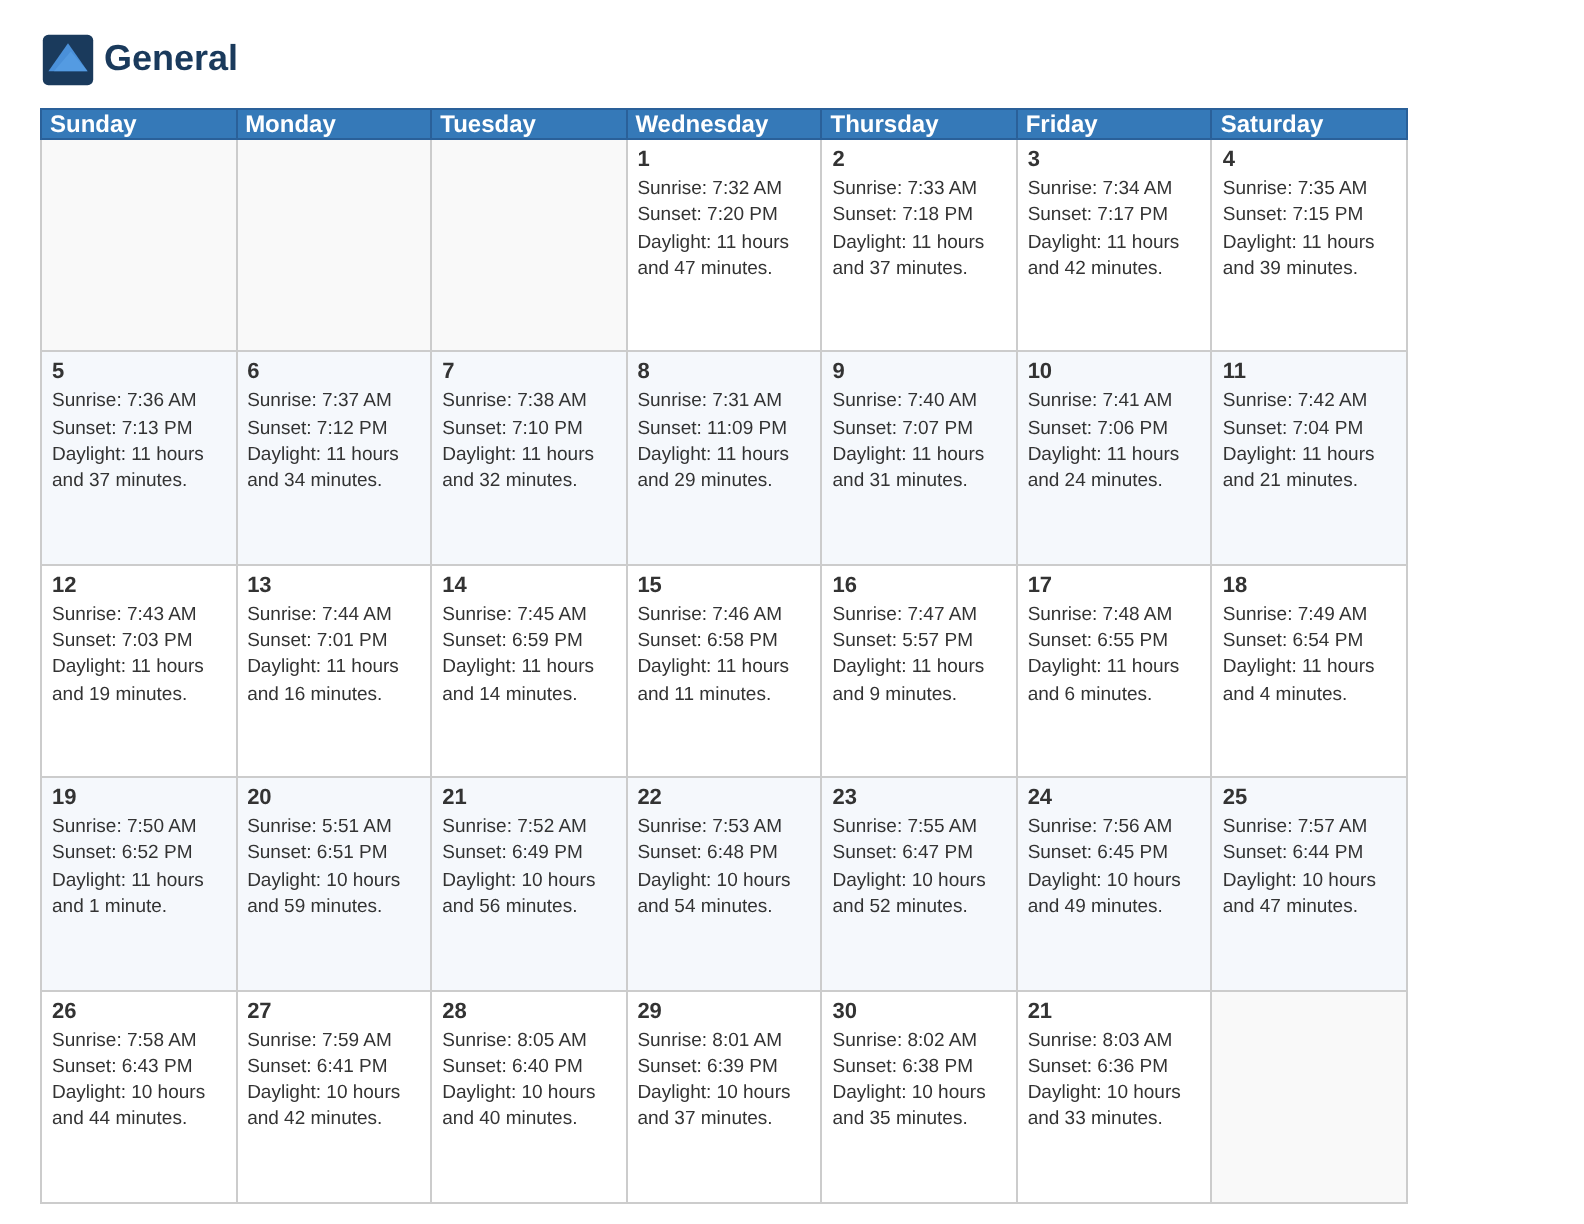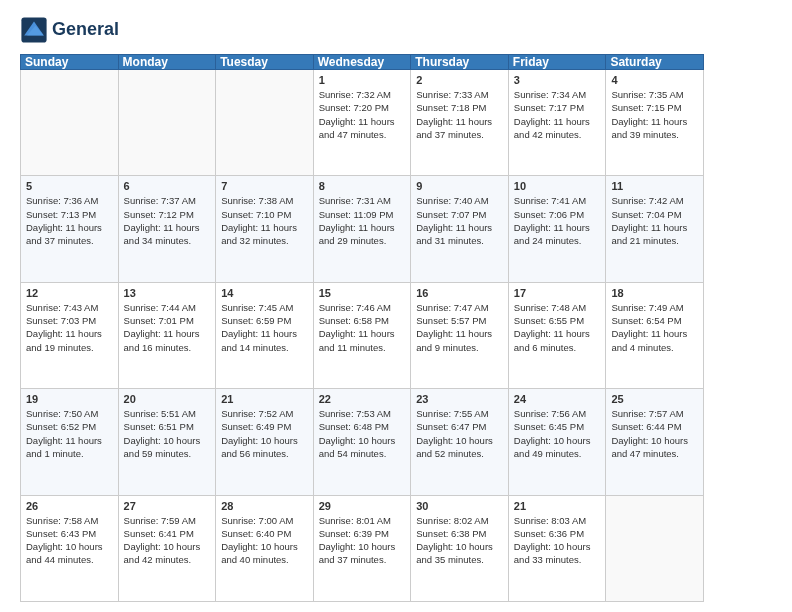--- a/index.html
+++ b/index.html
@@ -243,21 +243,21 @@
           <td>
             <span class="day-number">26</span>
             <div class="day-info"><span>Sunrise: 7:58 AM</span><br><span>Sunset: 6:43 PM</span><br><span>Daylight: 10 hours and 44 minutes.</span></div>
           </td>
           <td>
             <span class="day-number">27</span>
             <div class="day-info"><span>Sunrise: 7:59 AM</span><br><span>Sunset: 6:41 PM</span><br><span>Daylight: 10 hours and 42 minutes.</span></div>
           </td>
           <td>
             <span class="day-number">28</span>
-            <div class="day-info"><span>Sunrise: 7:00 AM</span><br><span>Sunset: 6:40 PM</span><br><span>Daylight: 10 hours and 40 minutes.</span></div>
+            <div class="day-info"><span>Sunrise: 8:05 AM</span><br><span>Sunset: 6:40 PM</span><br><span>Daylight: 10 hours and 40 minutes.</span></div>
           </td>
           <td>
             <span class="day-number">29</span>
             <div class="day-info"><span>Sunrise: 8:01 AM</span><br><span>Sunset: 6:39 PM</span><br><span>Daylight: 10 hours and 37 minutes.</span></div>
           </td>
           <td>
             <span class="day-number">30</span>
             <div class="day-info"><span>Sunrise: 8:02 AM</span><br><span>Sunset: 6:38 PM</span><br><span>Daylight: 10 hours and 35 minutes.</span></div>
           </td>
           <td>

